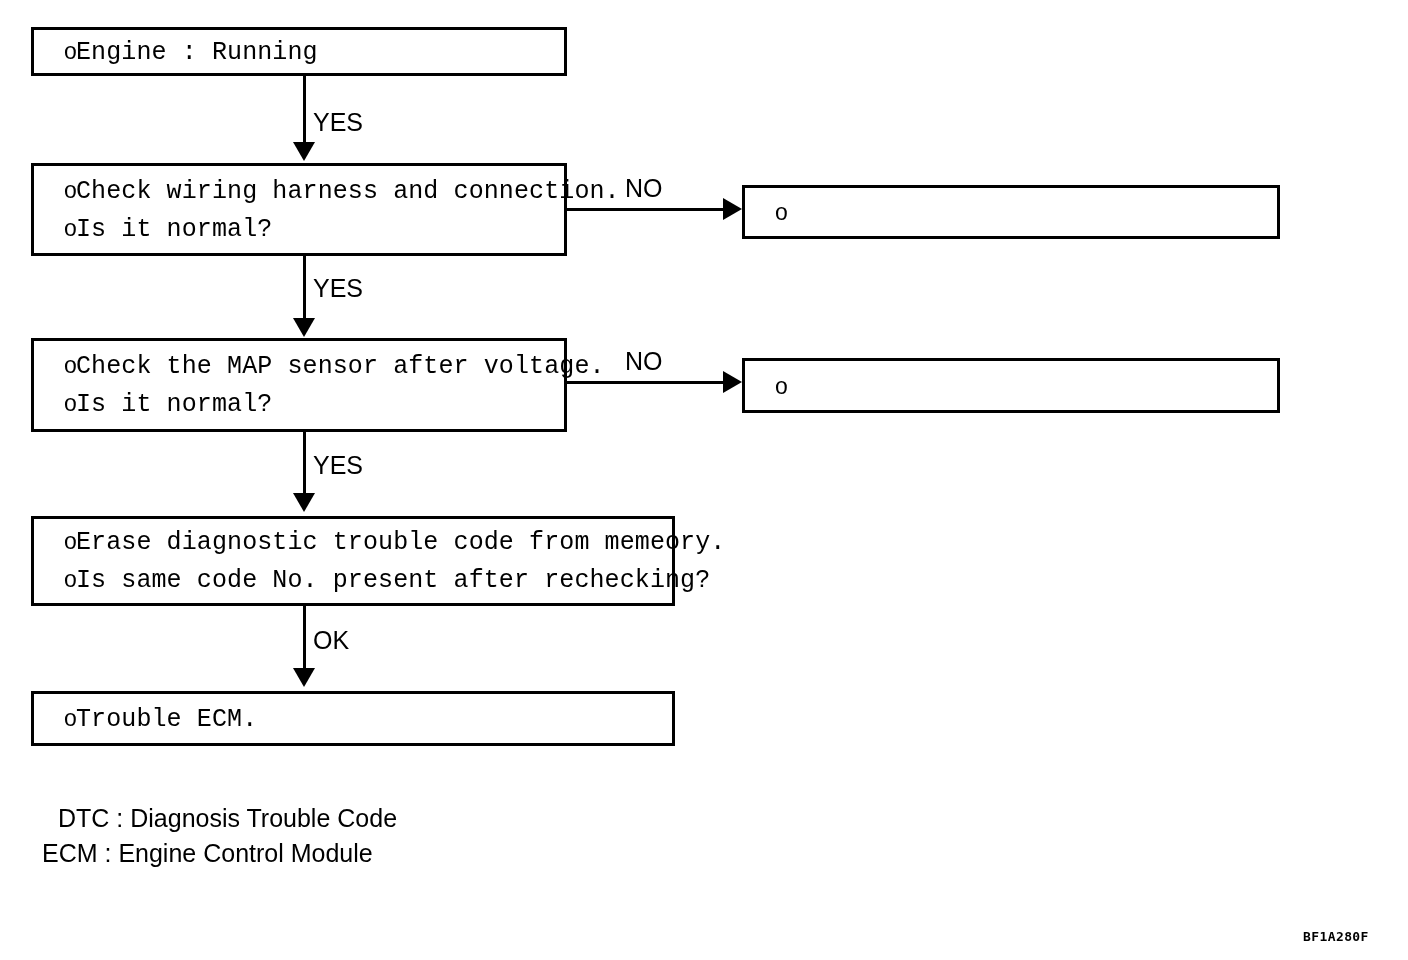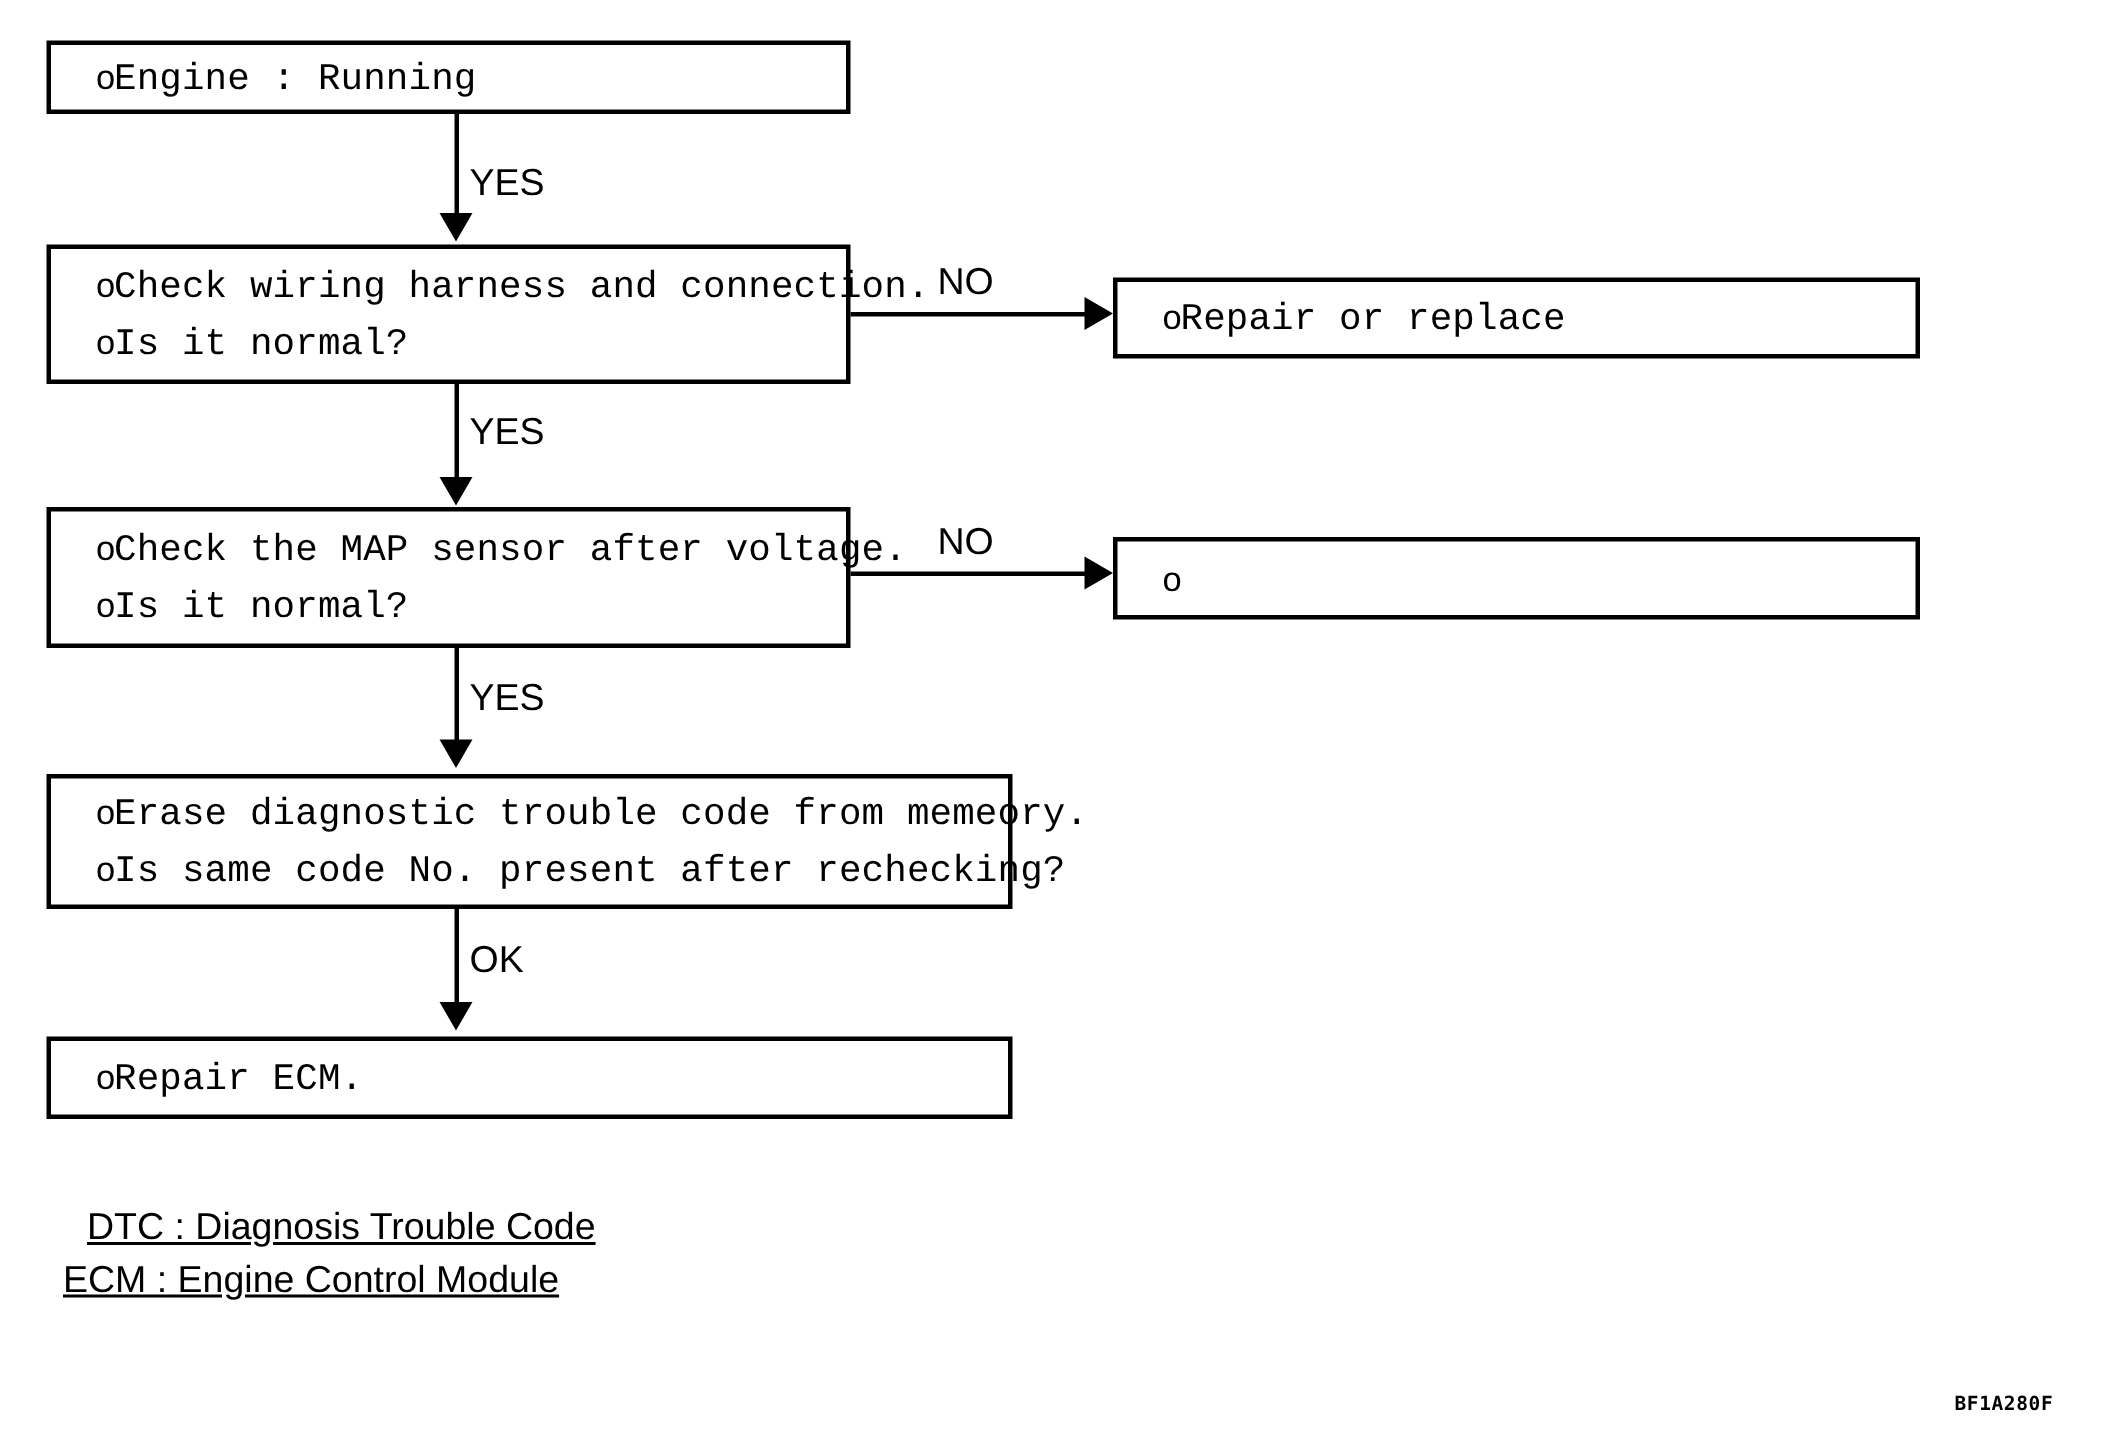--- a/index.html
+++ b/index.html
@@ -79,21 +79,20 @@
     position: absolute;
     font-size: 25px;
     line-height: 28px;
     white-space: nowrap;
   }
   .legend {
     position: absolute;
     font-size: 25px;
     line-height: 35px;
     white-space: nowrap;
-    text-decoration: underline;
   }
   .figure-code {
     position: absolute;
     font-family: "DejaVu Sans Mono", monospace;
     font-size: 13px;
     font-weight: bold;
     letter-spacing: 0.4px;
     white-space: nowrap;
   }
 </style>
@@ -124,21 +123,20 @@
     </div>
   </div>
 
   <div class="hline" style="left:567px; top:208px; width:157px;"></div>
   <div class="arrow-right" style="left:723px; top:198px;"></div>
   <div class="edge-label" style="left:625px; top:174px;">NO</div>
 
   <div class="box" style="left:742px; top:185px; width:538px; height:54px;">
     <div class="box-line">
       <span class="bullet">o</span>
-      <span class="box-text">Repair or replace</span>
     </div>
   </div>
 
   <div class="vline" style="left:303px; top:256px; height:65px;"></div>
   <div class="arrow-down" style="left:293px; top:318px;"></div>
   <div class="edge-label" style="left:313px; top:274px;">YES</div>
 
   <div class="box" style="left:31px; top:338px; width:536px; height:94px;">
     <div class="box-line">
       <span class="bullet">o</span>
@@ -175,21 +173,21 @@
     </div>
   </div>
 
   <div class="vline" style="left:303px; top:606px; height:64px;"></div>
   <div class="arrow-down" style="left:293px; top:668px;"></div>
   <div class="edge-label" style="left:313px; top:626px;">OK</div>
 
   <div class="box" style="left:31px; top:691px; width:644px; height:55px;">
     <div class="box-line">
       <span class="bullet">o</span>
-      <span class="box-text">Repair ECM.</span>
+      <span class="box-text">Trouble ECM.</span>
     </div>
   </div>
 
   <div class="legend" style="left:58px; top:801px;">DTC : Diagnosis Trouble Code</div>
   <div class="legend" style="left:42px; top:836px;">ECM : Engine Control Module</div>
 
   <div class="figure-code" style="left:1303px; top:929px;">BF1A280F</div>
 
 </div>
 

